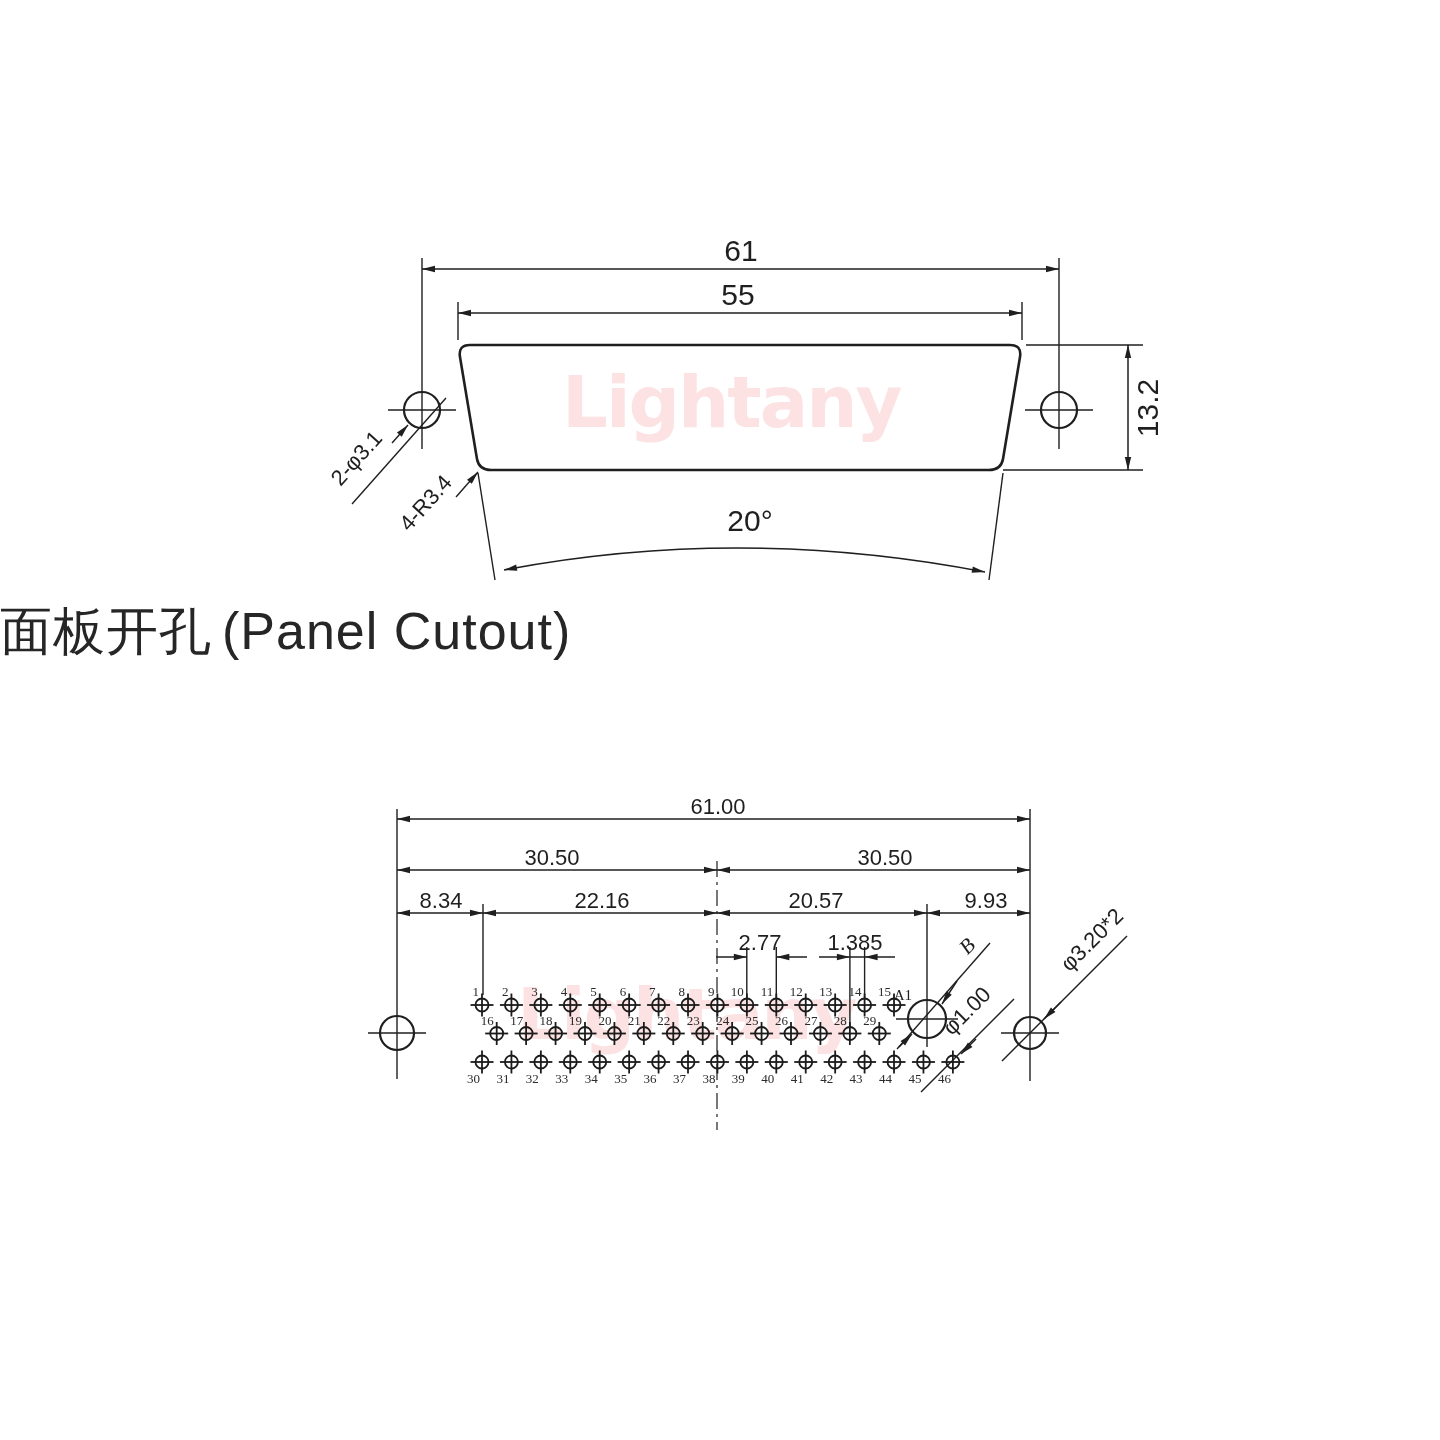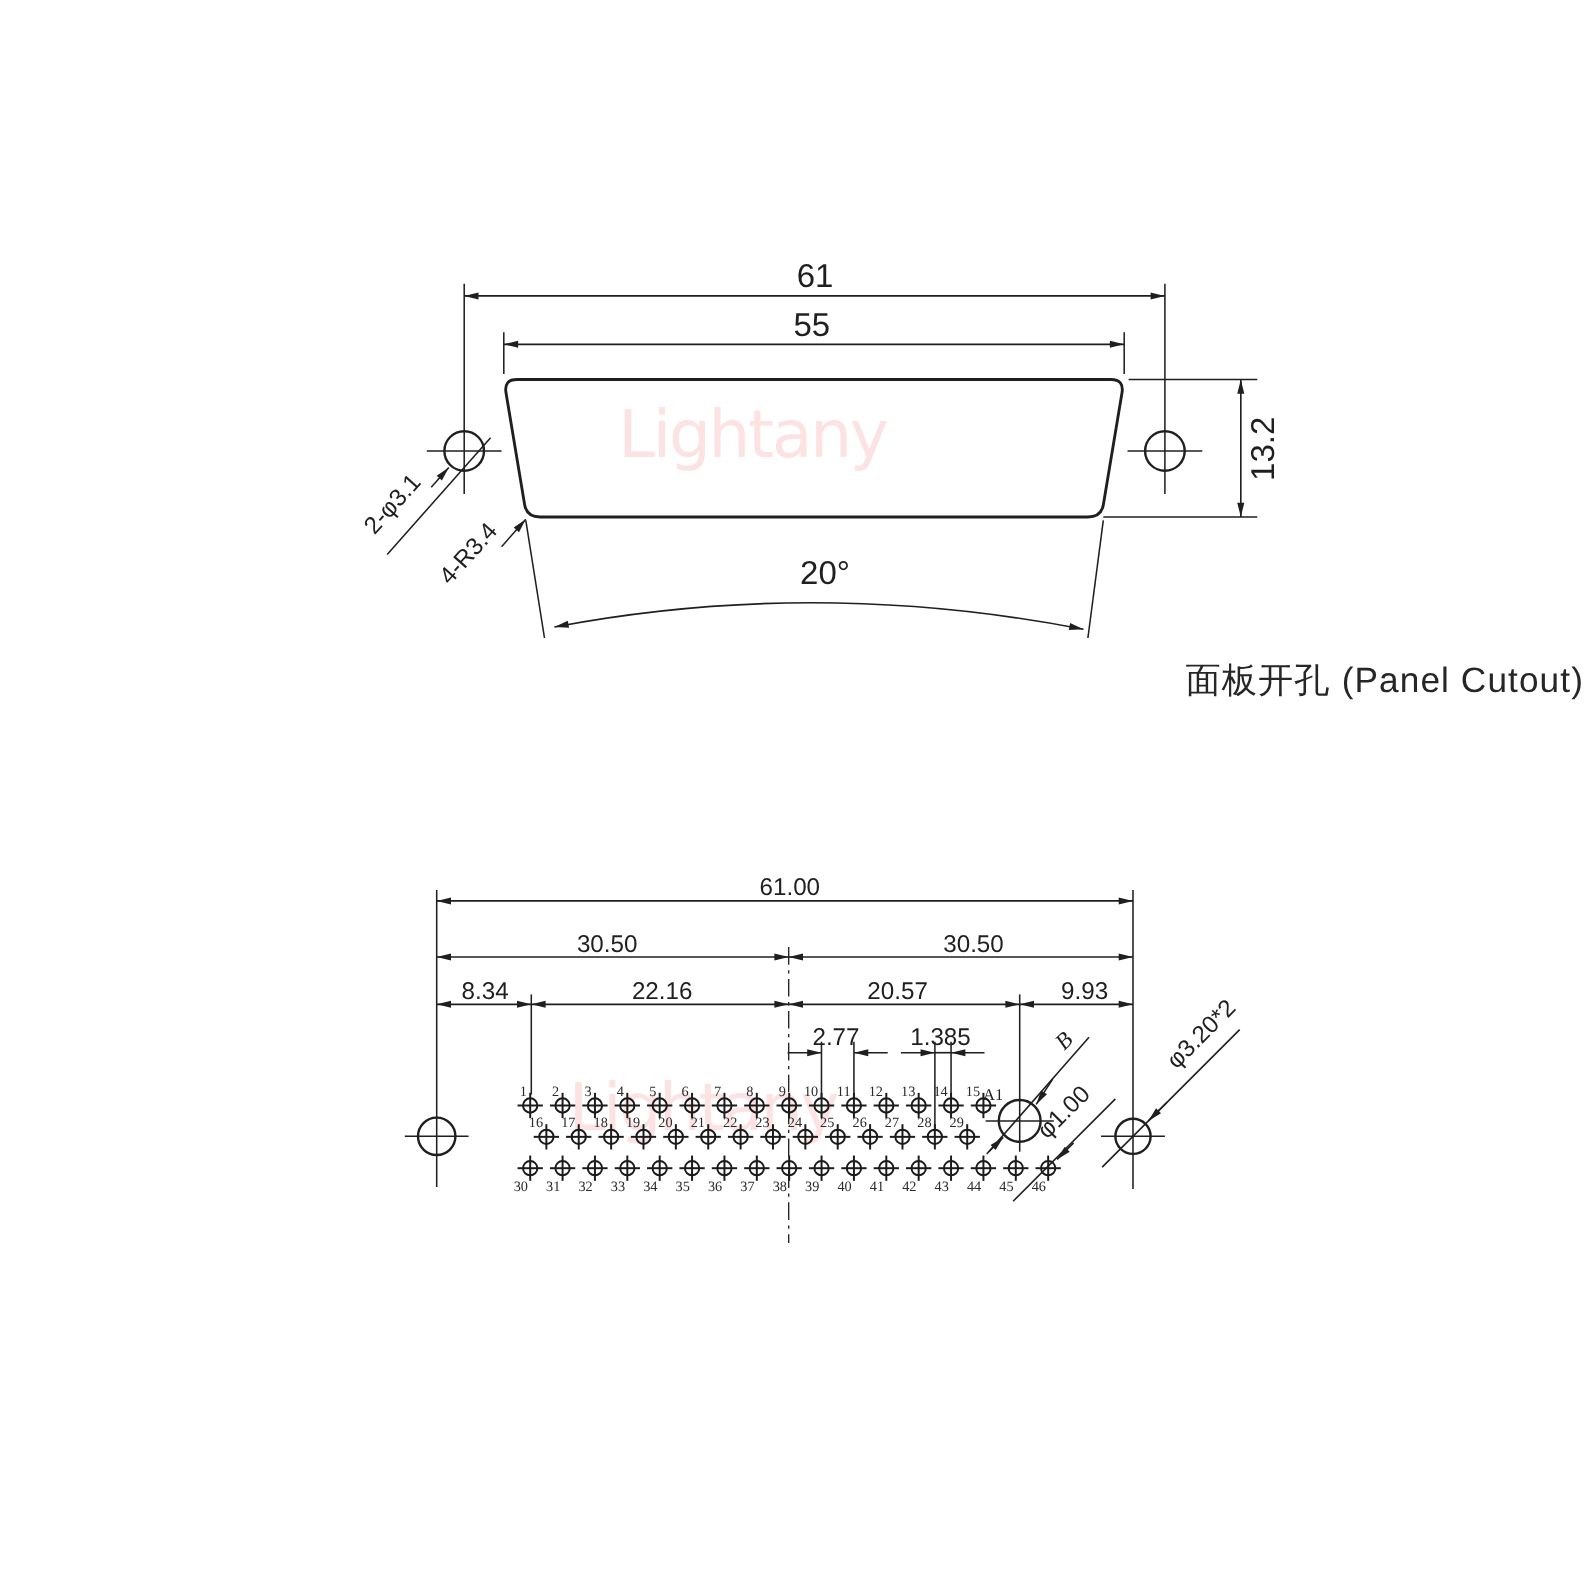--- a/index.html
+++ b/index.html
@@ -1,25 +1,25 @@
 <!DOCTYPE html>
 <html><head>
 <meta charset="utf-8">
 <style>
   html,body{margin:0;padding:0;background:#ffffff;}
   #page{position:relative;width:1440px;height:1440px;background:#ffffff;overflow:hidden;
         font-family:"Liberation Sans", sans-serif;}
-  .watermark{position:absolute;z-index:0;color:#fce2e2;font-weight:400;
-             font-size:60px;letter-spacing:-2px;font-family:"DejaVu Sans", sans-serif;
+  .watermark{position:absolute;z-index:0;color:#fce2e2;font-weight:700;
+             font-size:72px;letter-spacing:-2px;font-family:"DejaVu Sans", sans-serif;
              white-space:nowrap;user-select:none;}
   #wm-top{left:562px;top:360px;}
   #wm-bottom{left:517px;top:972px;}
   svg.drawing{position:absolute;left:0;top:0;z-index:1;}
-  .title{position:absolute;z-index:2;left:0;width:1440px;text-align:right;
-         font-size:32px;color:#262626;letter-spacing:1px;white-space:nowrap;}
+  .title{position:absolute;z-index:2;left:0;width:1440px;text-align:left;
+         font-size:52px;color:#262626;letter-spacing:1px;white-space:nowrap;}
   #title-panel{top:597px;}
   #title-pcb{top:1136px;}
   .title .en{margin-left:10px;}
   
   .oline{fill:none;stroke:#1f1f1f;stroke-width:2.6;}
   .circ{fill:none;stroke:#1f1f1f;stroke-width:2.2;}
   .dim{stroke:#1f1f1f;stroke-width:1.5;fill:none;}
   .thin{stroke:#1f1f1f;stroke-width:1.4;fill:none;}
   .cl{stroke:#1f1f1f;stroke-width:1.2;fill:none;stroke-dasharray:16 5 3 5;}
   text{fill:#1f1f1f;}

